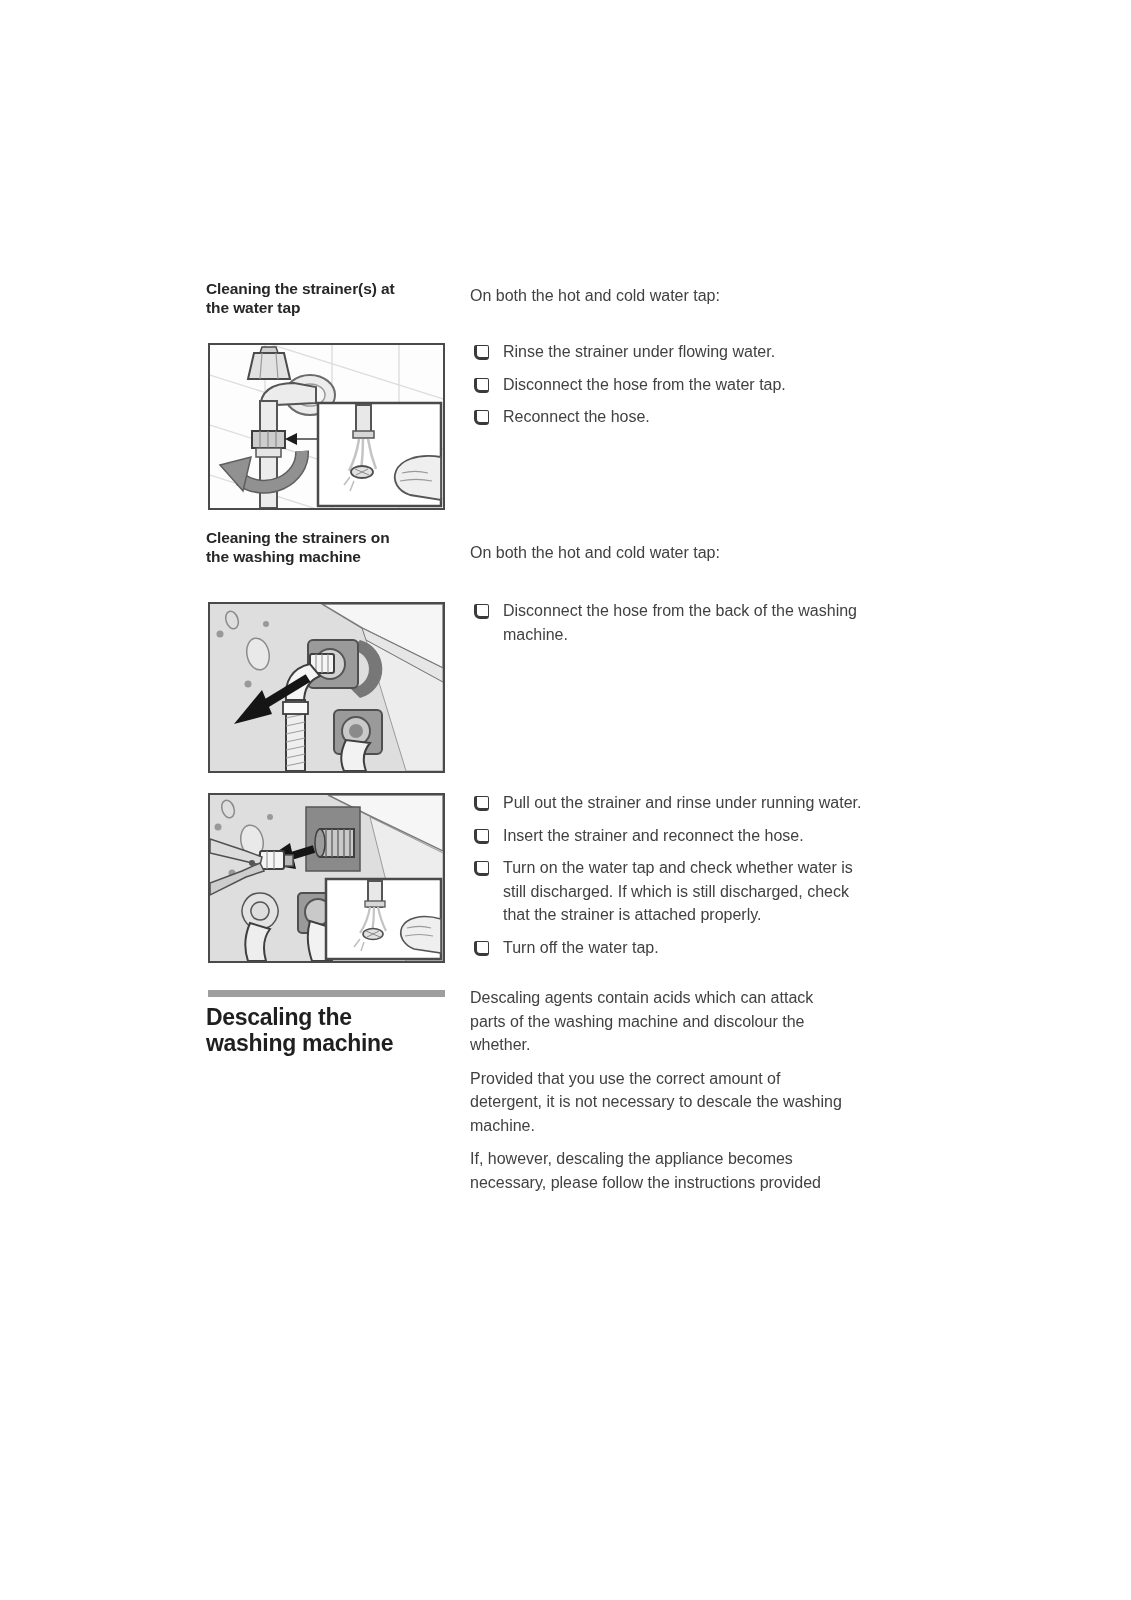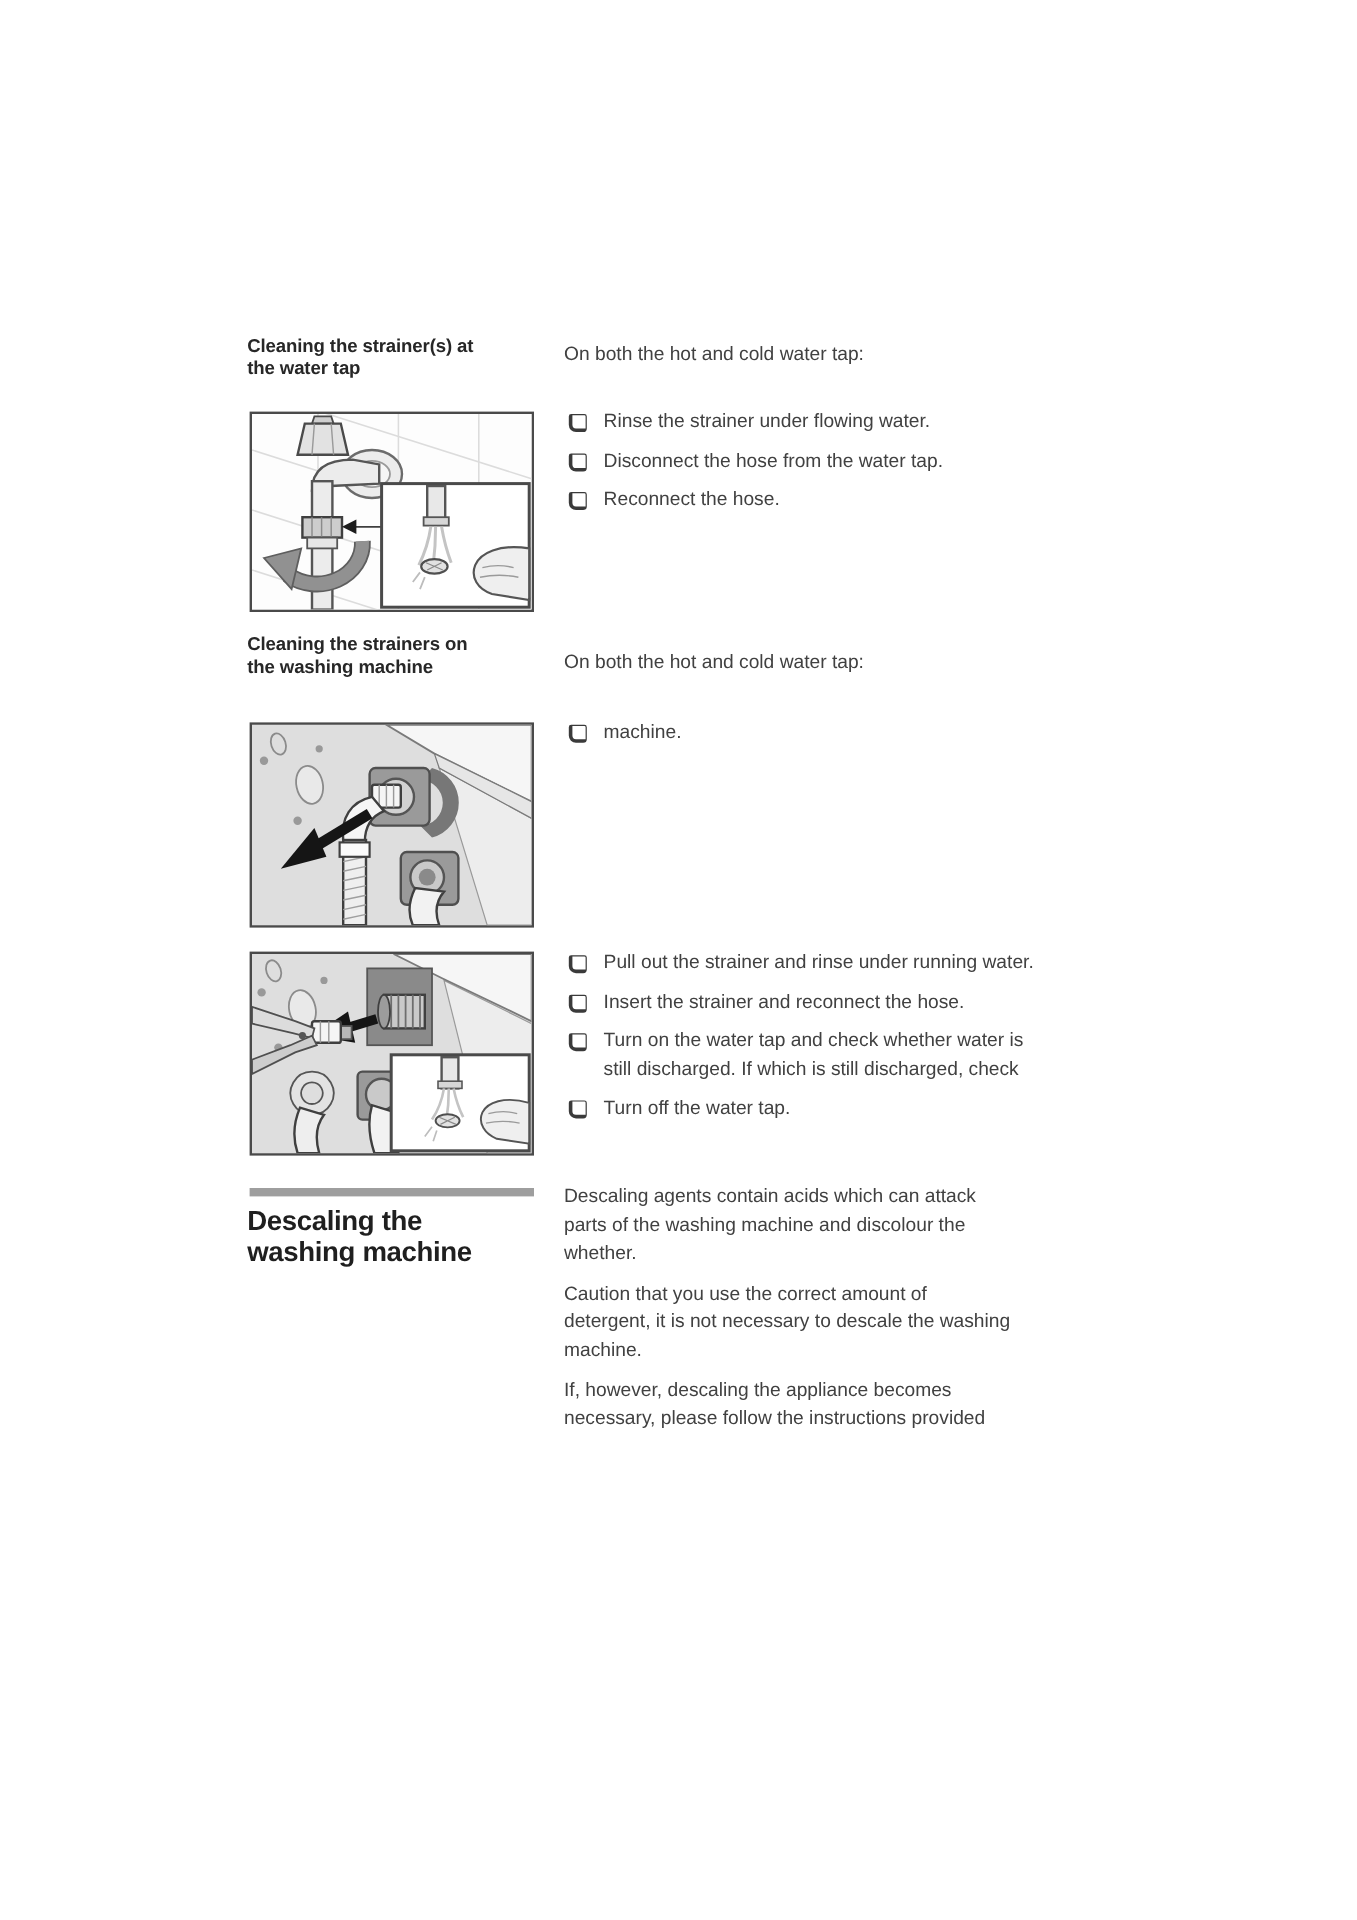--- a/index.html
+++ b/index.html
@@ -173,20 +173,21 @@
       <rect x="124" y="106" width="48" height="44" rx="5" fill="#9a9a9a" stroke="#4f4f4f" stroke-width="2"></rect>
       <circle cx="146" cy="127" r="14" fill="#c9c9c9" stroke="#555555" stroke-width="2"></circle>
       <circle cx="146" cy="127" r="7" fill="#8a8a8a"></circle>
       <path d="M136,136 C130,148 130,158 134,167 L156,167 C152,156 154,146 160,139 Z" fill="#f2f2f2" stroke="#3f3f3f" stroke-width="2"></path>
     </svg>
   </div>
 
   <div class="abs checklist" style="left:470px;top:599px;">
     <div class="check-item">
       <span class="checkbox"></span>
+      <div class="line">Disconnect the hose from the back of the washing</div>
       <div class="line">machine.</div>
     </div>
   </div>
 
   <div class="fig" style="top:793px;height:166px;">
     <svg viewBox="0 0 233 166" width="233" height="166">
       <rect x="0" y="0" width="233" height="166" fill="#dedede"></rect>
       <polygon points="160,22 233,58 233,166 196,166" fill="#ededed" stroke="#9a9a9a" stroke-width="1"></polygon>
       <polygon points="118,0 233,0 233,56 158,20" fill="#f6f6f6" stroke="#7a7a7a" stroke-width="1.5"></polygon>
 
@@ -243,20 +244,21 @@
       <div class="line">Pull out the strainer and rinse under running water.</div>
     </div>
     <div class="check-item">
       <span class="checkbox"></span>
       <div class="line">Insert the strainer and reconnect the hose.</div>
     </div>
     <div class="check-item">
       <span class="checkbox"></span>
       <div class="line">Turn on the water tap and check whether water is</div>
       <div class="line">still discharged. If which is still discharged, check</div>
+      <div class="line">that the strainer is attached properly.</div>
     </div>
     <div class="check-item">
       <span class="checkbox"></span>
       <div class="line">Turn off the water tap.</div>
     </div>
   </div>
 
   <div class="divider-bar"></div>
 
   <div class="abs descale-heading" style="left:206px;top:1005px;">
@@ -264,21 +266,21 @@
     <div>washing machine</div>
   </div>
 
   <div class="abs caution" style="left:470px;top:986px;">
     <div class="para first">
       <div class="line">Descaling agents contain acids which can attack</div>
       <div class="line">parts of the washing machine and discolour the</div>
       <div class="line">whether.</div>
     </div>
     <div class="para">
-      <div class="line">Caution that you use the correct amount of</div>
+      <div class="line">Provided that you use the correct amount of</div>
       <div class="line">detergent, it is not necessary to descale the washing</div>
       <div class="line">machine.</div>
     </div>
     <div class="para">
       <div class="line">If, however, descaling the appliance becomes</div>
       <div class="line">necessary, please follow the instructions provided</div>
     </div>
   </div>
 
   <div class="abs page-number" style="left:206px;top:1304px;">30</div>

